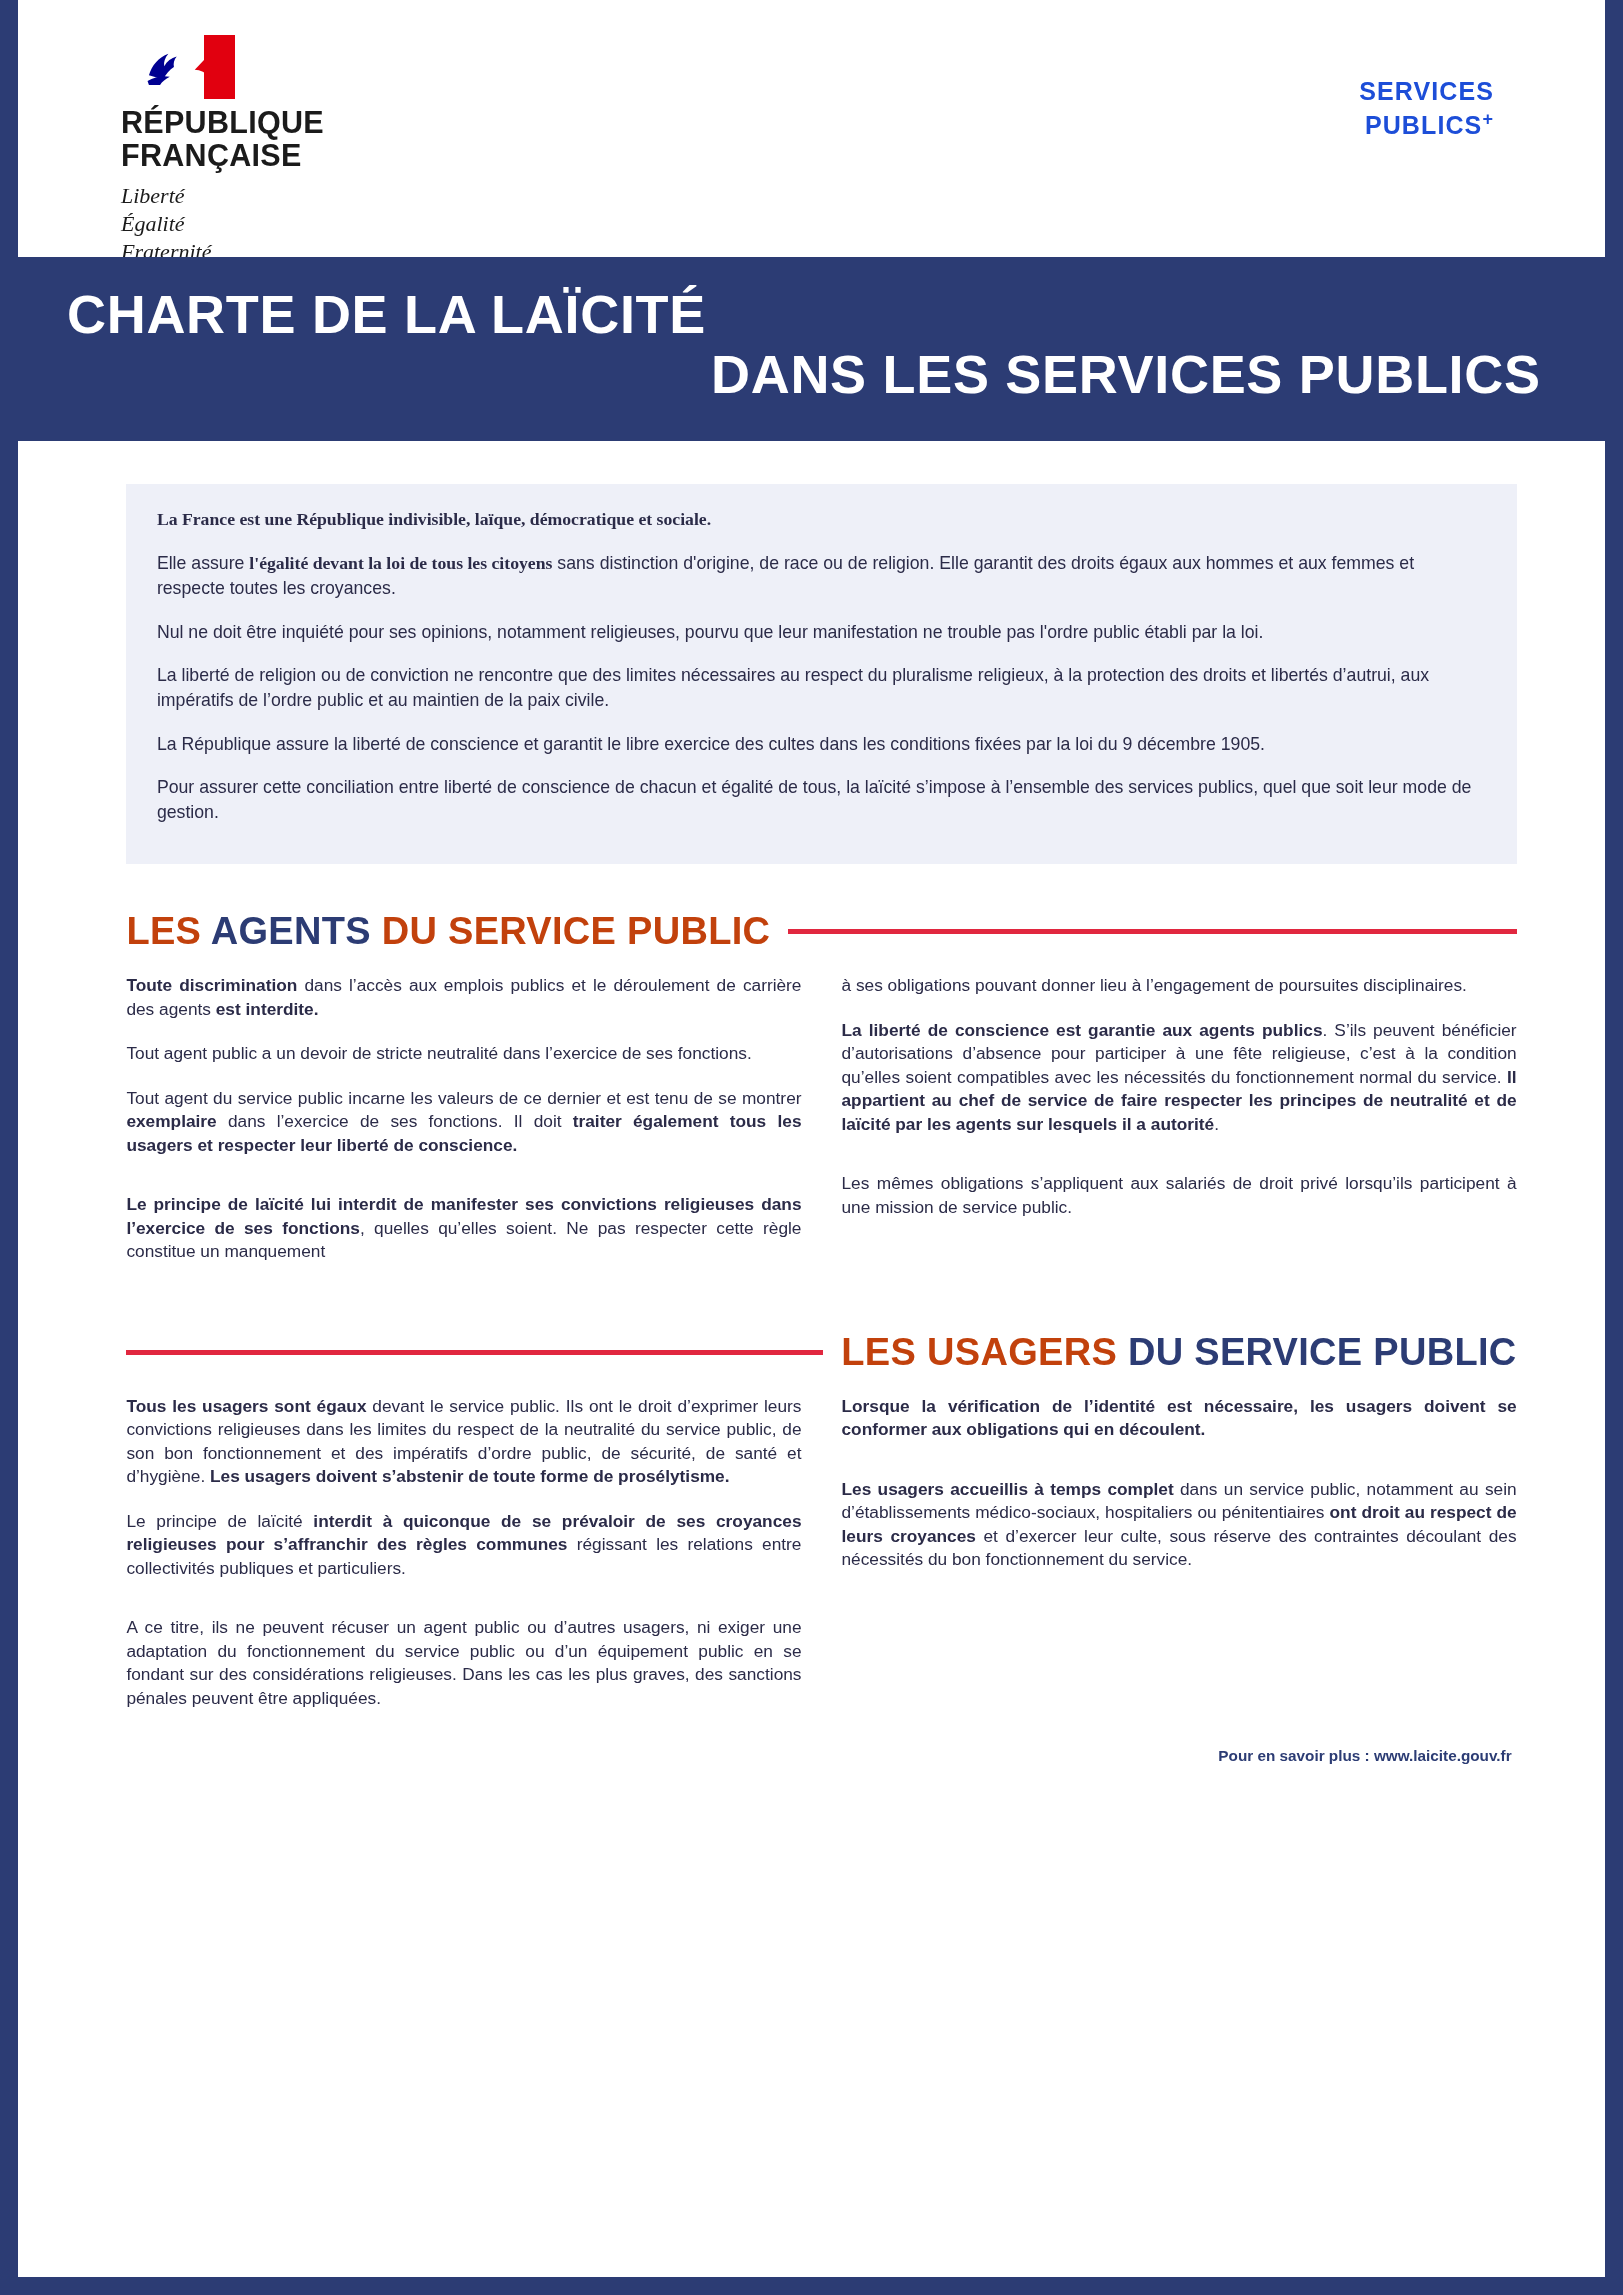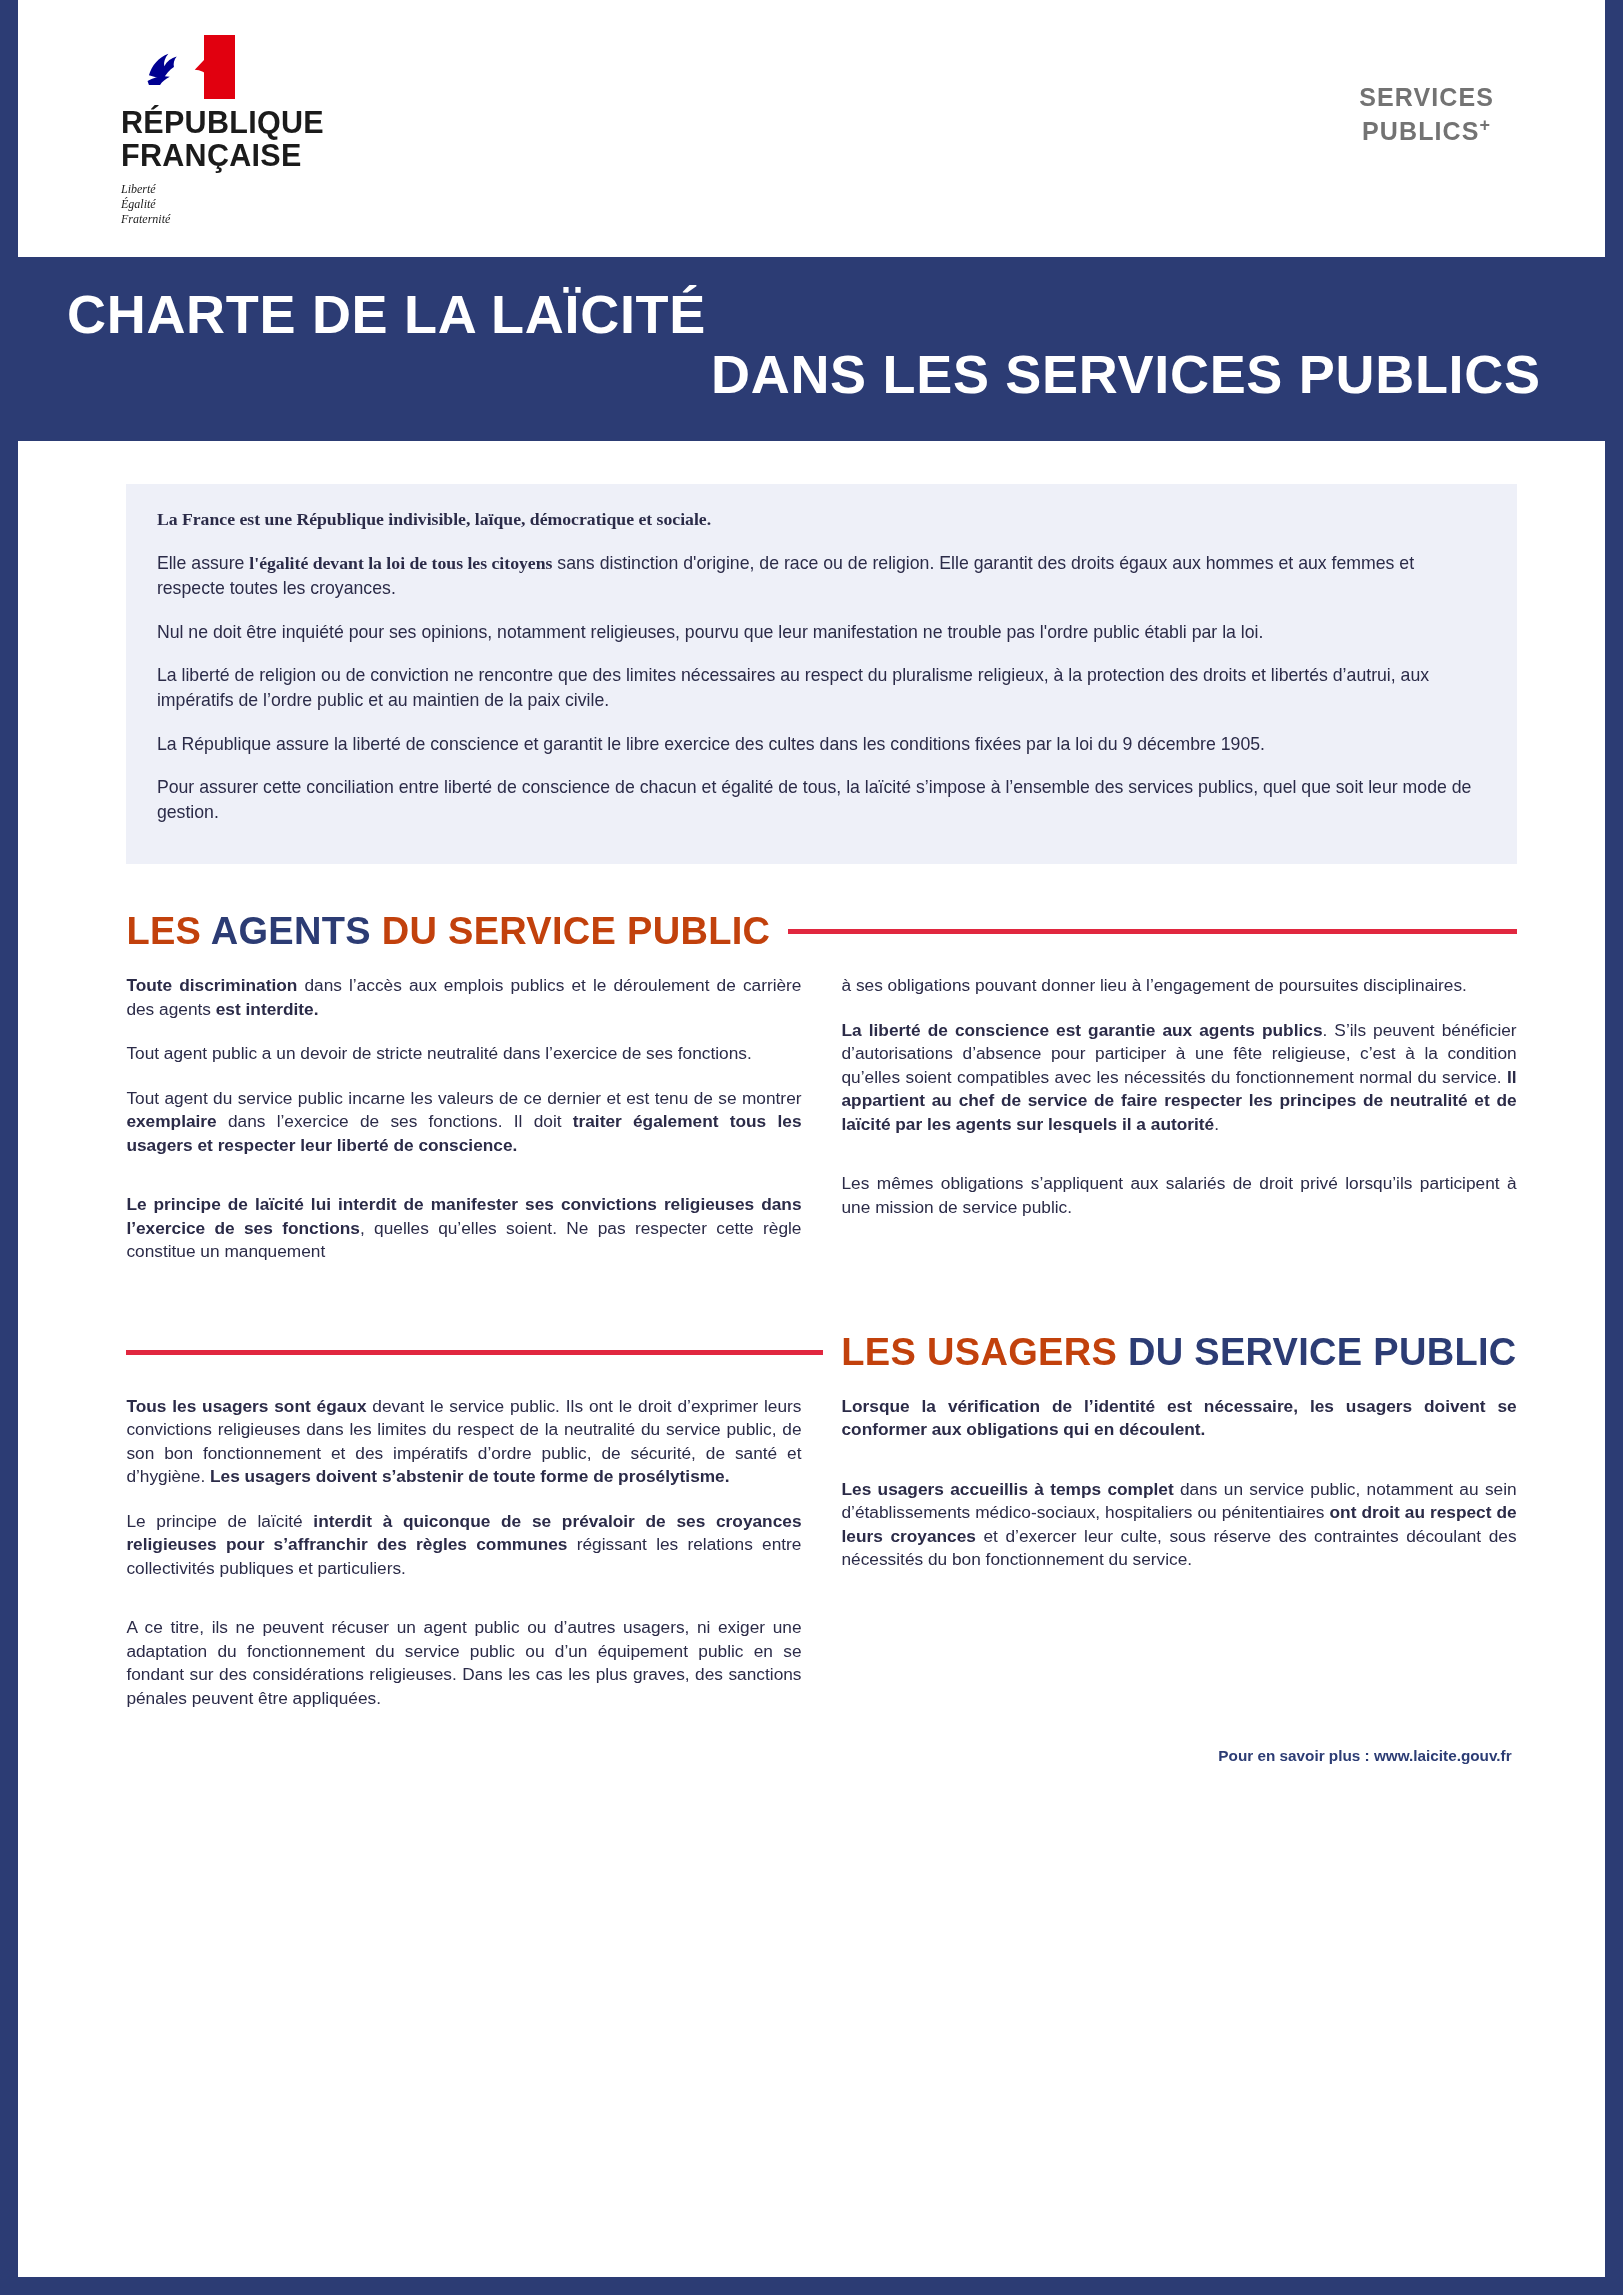--- a/index.html
+++ b/index.html
@@ -62,31 +62,31 @@
     font-weight: bold;
     font-size: 30.5px;
     line-height: 1.08;
     letter-spacing: 0.3px;
     color: #1b1b1b;
   }
   .rf-devise {
     margin-top: 9.7px;
     font-family: "Liberation Serif", serif;
     font-style: italic;
-    font-size: 12px;
+    font-size: 22px;
     line-height: 1.28;
     color: #1b1b1b;
   }
 
   .sp-logo {
     position: absolute;
     right: 111px;
-    top: 81px;
-    text-align: center;
-    color: #737373;
+    top: 75px;
+    text-align: right;
+    color: #1d4ed8;
     font-weight: bold;
     font-size: 25px;
     line-height: 1.32;
     letter-spacing: 1.1px;
   }
   .sp-logo sup { font-size: 18px; }
 
   
   .title-band {
     background: #2c3c74;

